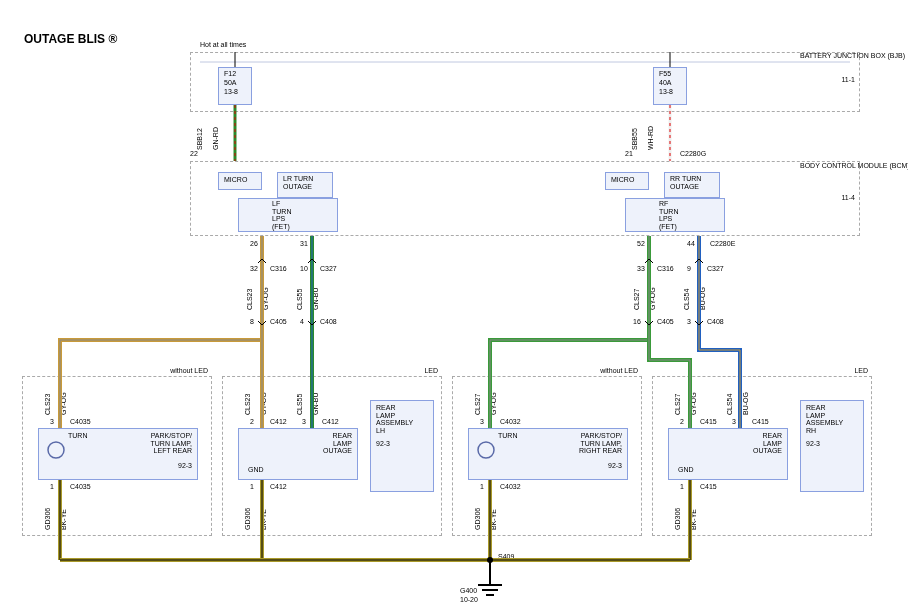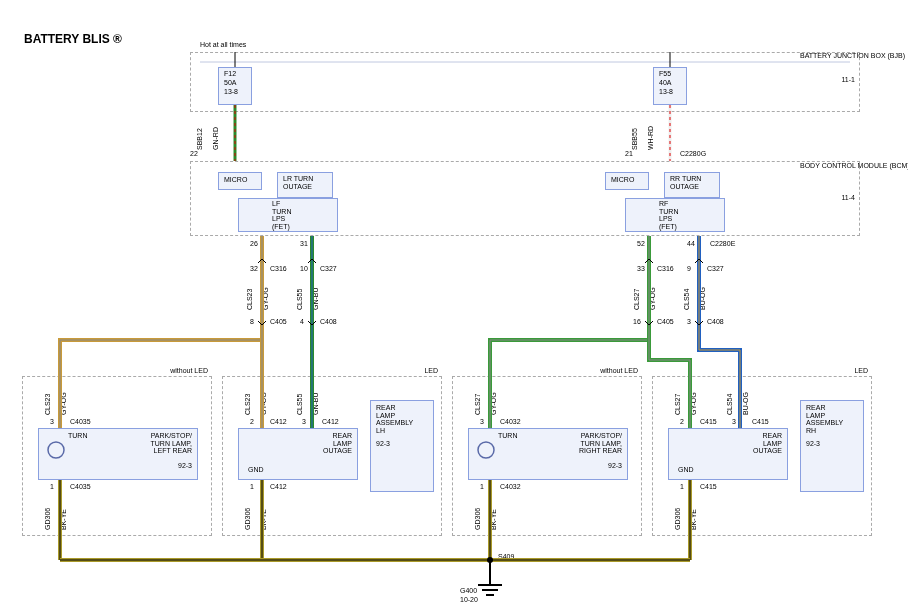--- a/index.html
+++ b/index.html
@@ -17,21 +17,21 @@
   .title { position: absolute; font-size: 12px; font-weight: bold; }
   .lbl { position: absolute; font-size: 7px; color: #000; white-space: pre; line-height: 1.1; }
   .lblr { position: absolute; font-size: 7px; color: #000; text-align: right; white-space: pre; line-height: 1.1; }
   .vlbl { position: absolute; font-size: 7px; color: #000; writing-mode: vertical-rl; transform: rotate(180deg); }
   .box { position: absolute; border: 1px solid #8aa0e0; background: #eef2fb; box-sizing: border-box; }
   .dashbox { position: absolute; border: 1px dashed #aaa; box-sizing: border-box; }
 </style>
 </head>
 <body>
 
-<div class="title" style="left:24px; top:32px;">BATTERY BLIS ®</div>
+<div class="title" style="left:24px; top:32px;">OUTAGE BLIS ®</div>
 
 <div class="dashbox" style="left:190px; top:52px; width:670px; height:60px;"></div>
 <div class="lbl" style="left:200px; top:41px;">Hot at all times</div>
 <div class="lblr" style="left:800px; top:52px; width:55px;">BATTERY JUNCTION BOX (BJB)</div>
 <div class="lblr" style="left:800px; top:76px; width:55px;">11-1</div>
 
 <div class="box" style="left:218px; top:67px; width:34px; height:38px;"></div>
 <div class="lbl" style="left:224px; top:70px;">F12</div>
 <div class="lbl" style="left:224px; top:79px;">50A</div>
 <div class="lbl" style="left:224px; top:88px;">13-8</div>

